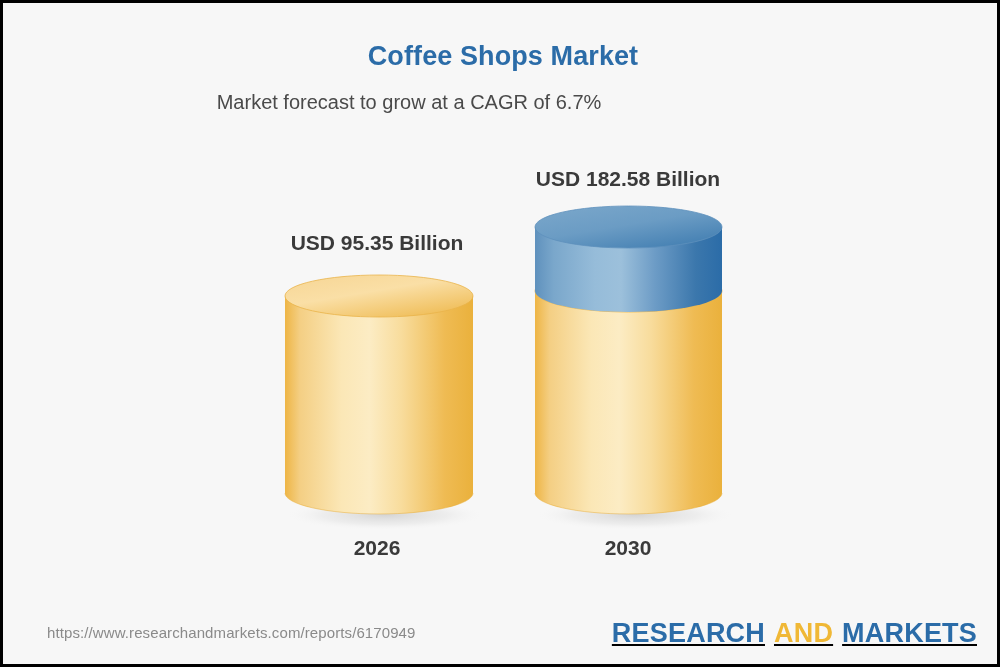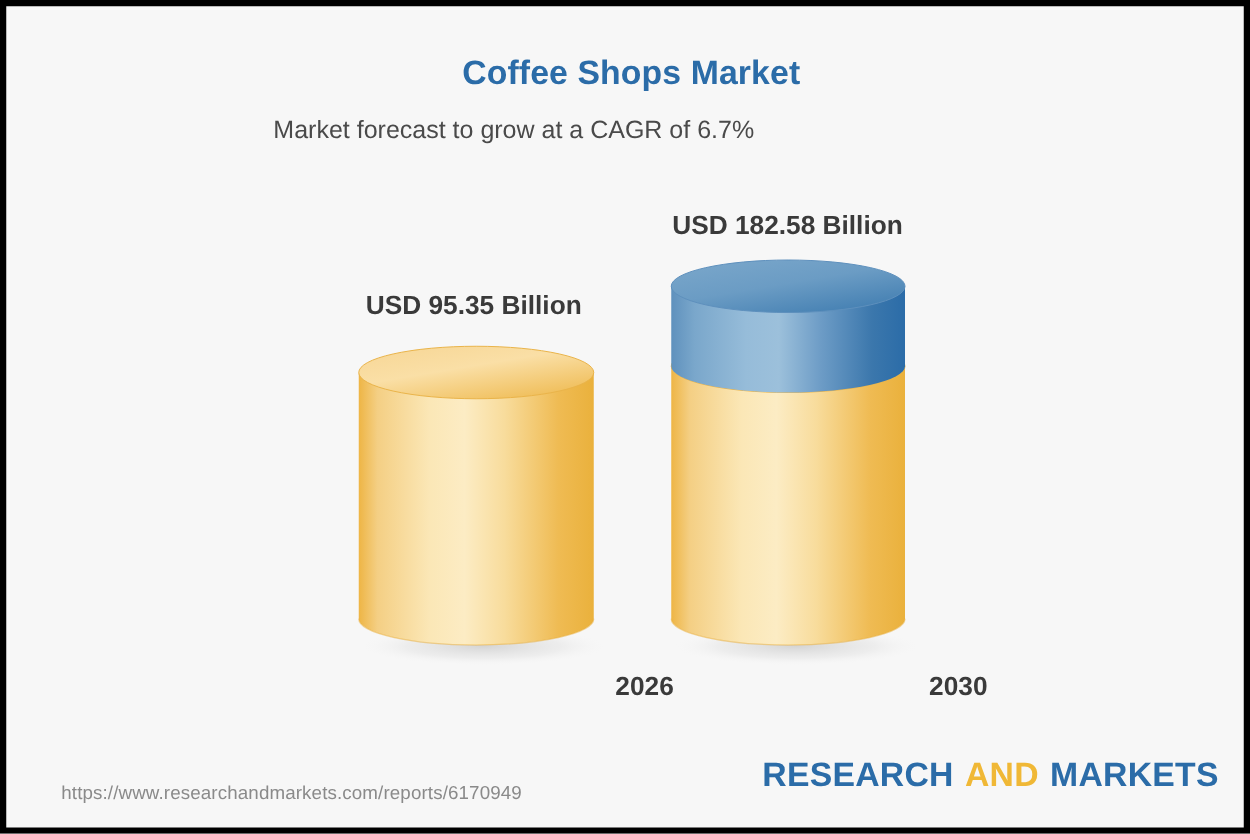--- a/index.html
+++ b/index.html
@@ -12,21 +12,21 @@
     overflow: hidden;
     font-family: "Liberation Sans", sans-serif;
     background: #ffffff;
   }
   .card {
     position: relative;
     width: 1000px;
     height: 667px;
     box-sizing: border-box;
     background: #f7f7f7;
-    border: 5px solid #000000;
+    border: 3px solid #000000;
     overflow: hidden;
   }
   
   .chart-title {
     position: absolute;
     top: 38px;
     left: 0;
     width: 1000px;
     text-align: center;
     font-size: 27px;
@@ -60,40 +60,41 @@
     width: 320px;
     text-align: center;
     font-size: 21px;
     font-weight: bold;
     color: #3a3a3a;
     white-space: nowrap;
   }
   .cat-label {
     position: absolute;
     width: 320px;
-    text-align: right;
+    text-align: center;
     font-size: 21px;
     font-weight: bold;
     color: #3a3a3a;
   }
   
   .footer-url {
     position: absolute;
     left: 44px;
     top: 621px;
     font-size: 15px;
     color: #8a8a8a;
     letter-spacing: 0.1px;
   }
   .logo {
     position: absolute;
     right: 20px;
-    top: 602px;
+    top: 617px;
     text-align: right;
     line-height: 1;
+    text-decoration: underline;
   }
   .logo-main {
     font-size: 27px;
     font-weight: bold;
     letter-spacing: 0.2px;
     color: #2b6ca8;
     white-space: nowrap;
   }
   .logo-main .logo-and { color: #f0b836; }
   .logo-tag {

